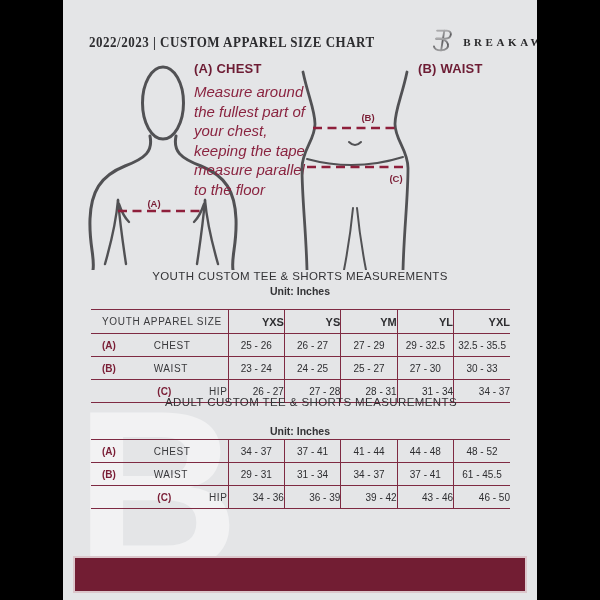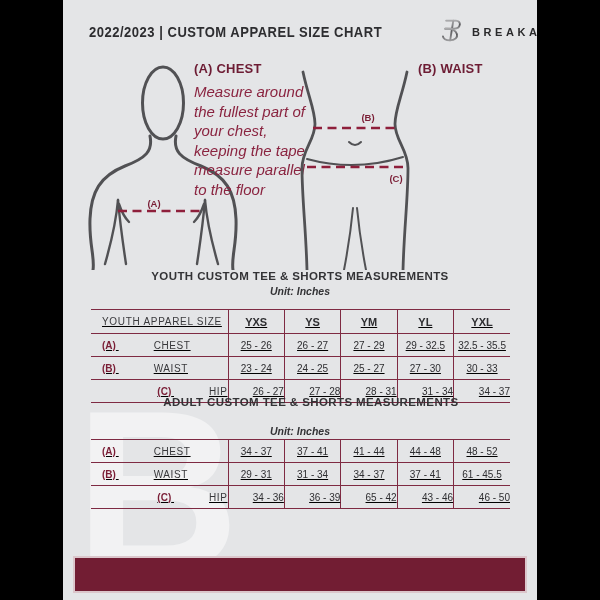--- a/index.html
+++ b/index.html
@@ -2,46 +2,46 @@
 <html><head>
 <meta charset="utf-8">
 <style>
   * { margin: 0; padding: 0; box-sizing: border-box; }
   html, body { width: 600px; height: 600px; }
   body { background: #000; font-family: "Liberation Sans", sans-serif; }
   .page { position: relative; width: 600px; height: 600px; overflow: hidden; background: #000; }
   .content { position: absolute; left: 63px; top: 0; width: 474px; height: 600px; background: #e4e5e7; overflow: hidden; }
 
   
-  .hdr { position: absolute; left: 26px; right: 16px; top: 16px; height: 32px;
-         display: flex; justify-content: space-between; align-items: center; z-index: 3; }
+  .hdr { position: absolute; left: 26px; right: 16px; top: 26px; height: 32px;
+         display: flex; justify-content: space-between; align-items: center; z-index: 3; font-family: Liberation Serif, serif; }
   .hdr-title { font-size: 15.5px; font-weight: 700; letter-spacing: 0.6px; color: #2d2d30;
                transform: scaleX(0.84); transform-origin: left center; white-space: nowrap; }
   .brand { display: flex; align-items: center; gap: 7px; }
   .brand-name { font-size: 11px; font-weight: 700; letter-spacing: 3.6px; color: #2a2a2c; }
 
   
   .figs { position: absolute; left: 0; top: 58px; width: 474px; height: 212px; z-index: 2; }
   .fig-svg { position: absolute; }
   .txt-block { position: absolute; width: 114px; }
   .txt-block h3 { font-size: 13px; font-weight: 800; letter-spacing: 0.2px; color: #6d1c34; margin-bottom: 6px; }
   .txt-block p { font-size: 15px; font-style: italic; font-weight: 500; line-height: 1.3; color: #8a2440; }
 
   
   .sec-title { position: absolute; left: 0; right: 0; text-align: center; font-size: 11.5px;
-               font-weight: 700; letter-spacing: 0.4px; color: #333336; z-index: 2; }
+               font-weight: 400; letter-spacing: 0.4px; color: #333336; z-index: 2; }
   .sec-unit  { position: absolute; left: 0; right: 0; text-align: center; font-size: 10.5px;
-               font-style: italic; font-weight: 600; color: #333336; z-index: 2; }
+               font-weight: 600; color: #333336; z-index: 2; }
   .size-table { position: absolute; left: 28px; width: 419px; border-collapse: collapse;
-                table-layout: fixed; z-index: 2; text-decoration: underline; }
+                table-layout: fixed; z-index: 2; }
   .size-table td, .size-table th { border-left: 1.6px solid #7e2a42; padding: 0; }
   .size-table td:first-child, .size-table th:first-child { border-left: none; }
   .size-table tr > * { border-top: 1.6px solid #7e2a42; }
   .size-table tr:last-child > * { border-bottom: 1.6px solid #7e2a42; text-align: right; }
-  .size-table th { height: 24px; font-size: 11px; font-weight: 700; color: #2e2e31; text-align: center; }
+  .size-table th { height: 24px; font-size: 11px; font-weight: 700; color: #2e2e31; text-align: right; }
   .size-table td { height: 23px; font-size: 10px; color: #2e2e31; text-align: center; }
   .size-table .rowhead { text-align: left; padding-left: 11px; }
   .size-table th.rowhead { font-size: 10px; font-weight: 500; letter-spacing: 0.7px; color: #3a3a3d; }
   .rk { font-weight: 800; color: #7a1d35; }
   .rl { letter-spacing: 0.6px; color: #38383b; margin-left: 35px; }
 
   
   .footer-bar { position: absolute; left: 10px; top: 556px; width: 454px; height: 37px;
                 background: #721d33; border: 2px solid rgba(255,255,255,0.75); z-index: 4; }
   .watermark { position: absolute; left: 12px; top: 398px; font-size: 228px; line-height: 0.82;
@@ -202,21 +202,21 @@
         <td>29 - 31</td>
         <td>31 - 34</td>
         <td>34 - 37</td>
         <td>37 - 41</td>
         <td>61 - 45.5</td>
       </tr>
       <tr>
         <td class="rowhead"><span class="rk">(C)</span> <span class="rl">HIP</span></td>
         <td>34 - 36</td>
         <td>36 - 39</td>
-        <td>65 - 42</td>
+        <td>39 - 42</td>
         <td>43 - 46</td>
         <td>46 - 50</td>
       </tr>
     </tbody>
       </table>
 
     <div class="watermark">B</div>
     <div class="footer-bar"></div>
   </div>
 </div>

